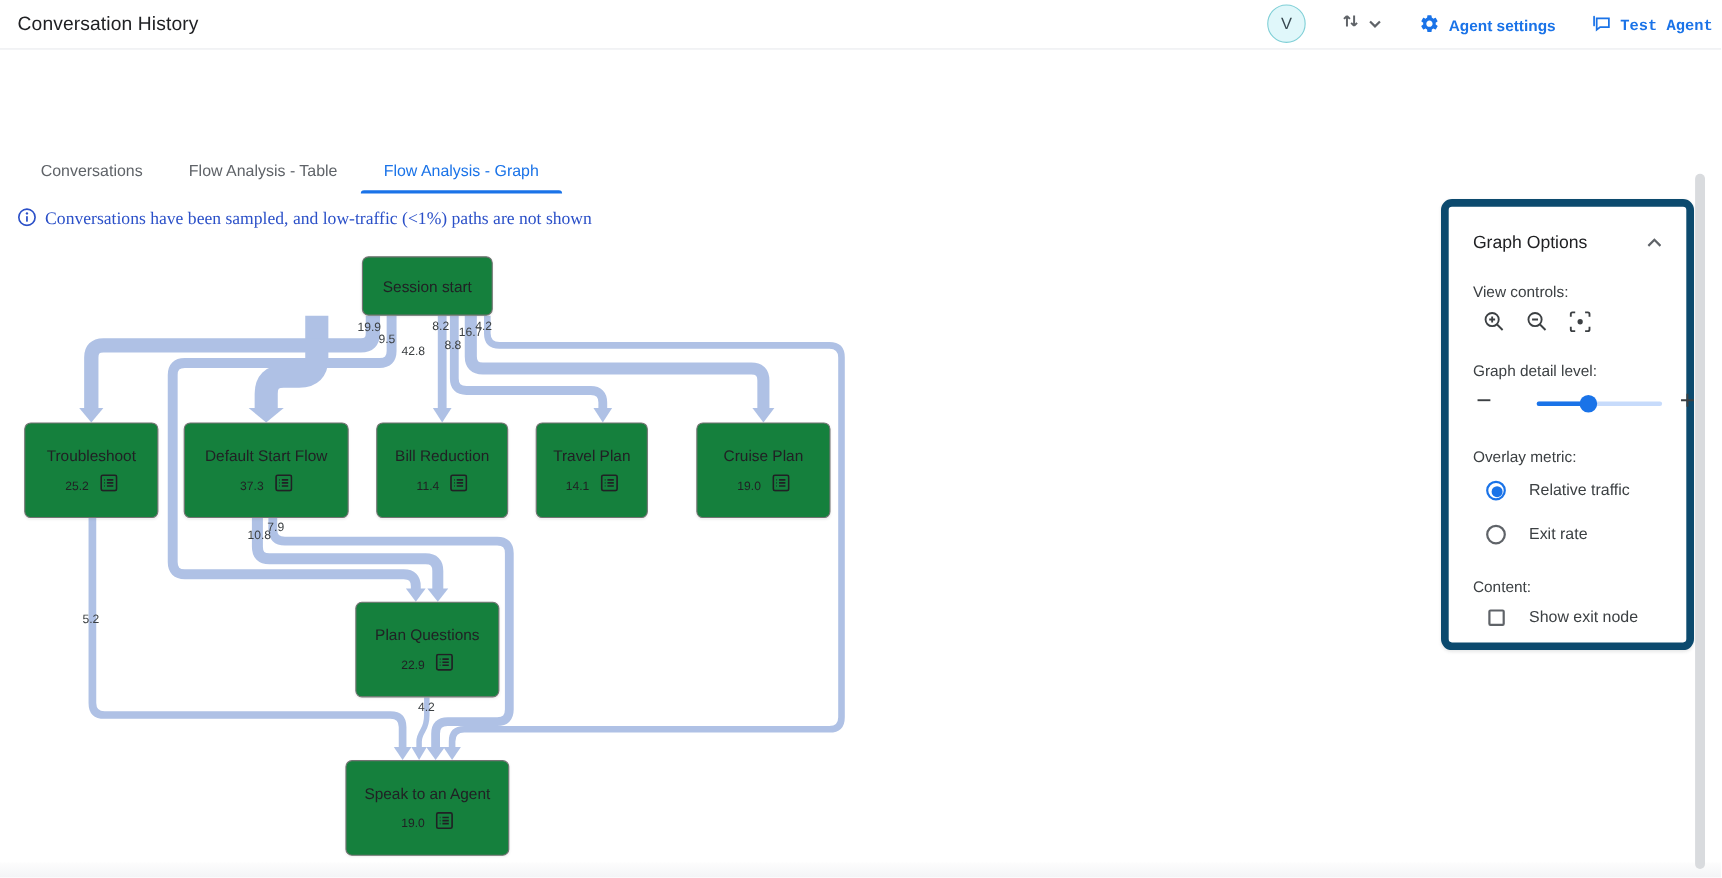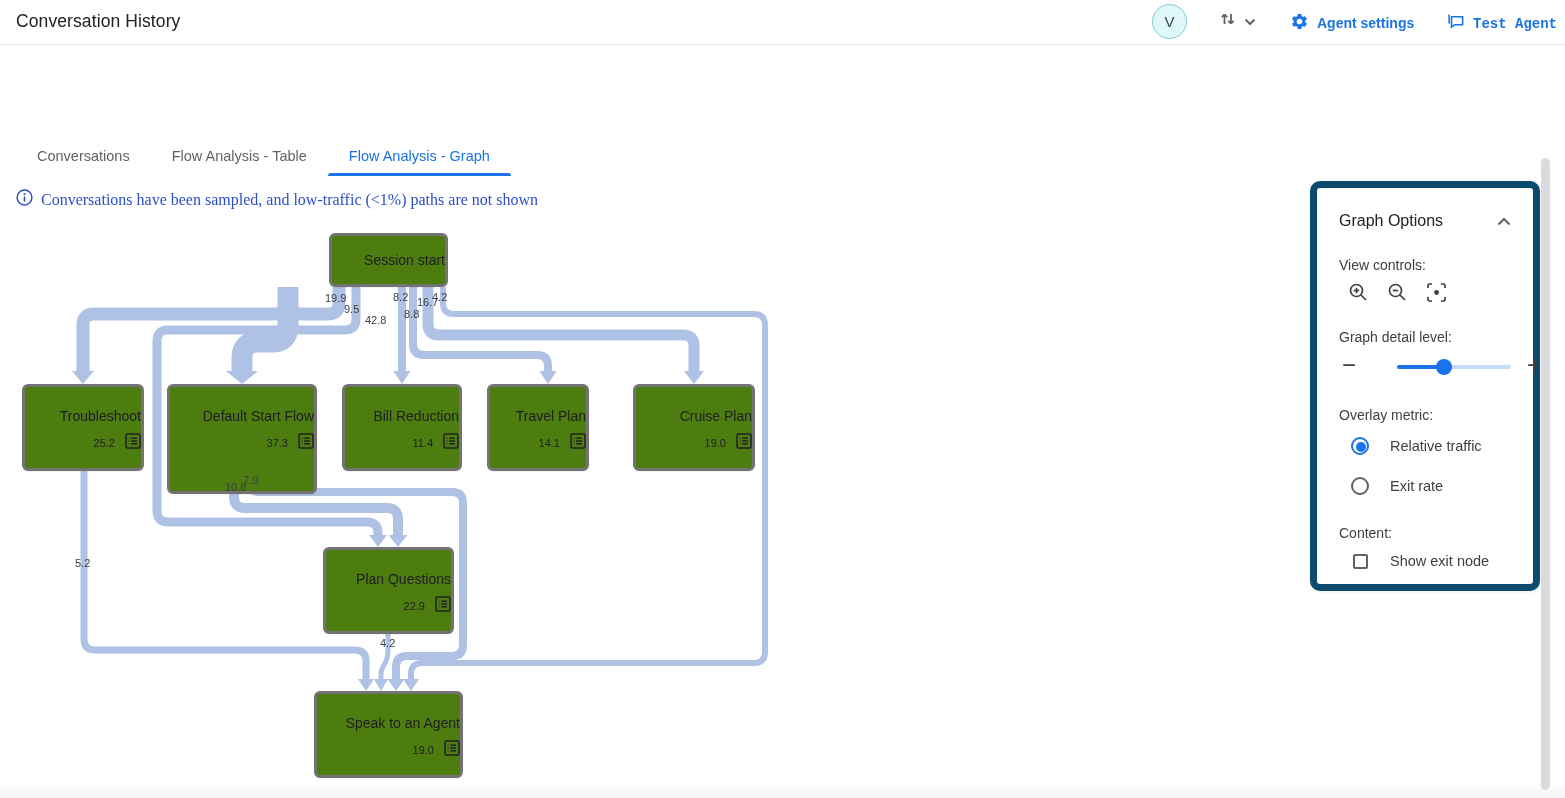--- a/index.html
+++ b/index.html
@@ -28,28 +28,28 @@
   .tab { position:relative; height:40px; display:flex; align-items:center; padding:0 21px; font-size:14.5px; color:#5f6368; cursor:pointer; white-space:nowrap; }
   .tab.active { color:#1a73e8; font-weight:400; }
   .tab.active::after { content:""; position:absolute; left:0; right:0; bottom:0; height:3px; background:#1a73e8; border-radius:3px 3px 0 0; }
 
   
   .notice { position:absolute; left:16px; top:189px; display:flex; align-items:center; gap:8px; z-index:4; }
   .notice-text { font-family:"Liberation Serif","DejaVu Serif",serif; font-size:16px; color:#2b50c8; }
 
   
   #edges-svg { position:absolute; left:0; top:0; width:1565px; height:798px; z-index:1; pointer-events:none; }
-  .node { position:absolute; background:#4d7c0f; border:3px solid #737373; border-radius:6px; box-shadow:0 1px 2px rgba(60,64,67,.08); z-index:2; display:flex; flex-direction:column; align-items:flex-end; cursor:pointer; }
+  .node { position:absolute; background:#15803d; border:1px solid #737373; border-radius:6px; box-shadow:0 1px 2px rgba(60,64,67,.08); z-index:2; display:flex; flex-direction:column; align-items:center; cursor:pointer; }
   .node-title { font-size:14px; color:#202124; margin-top:21px; }
   .node-meta { display:flex; align-items:center; gap:10px; margin-top:9px; }
   .node-value { font-size:11px; color:#202124; }
   .n-session { left:329px; top:233px; width:119px; height:54px; justify-content:center; }
   .n-session .node-title { margin-top:0; }
   .n-troubleshoot { left:22px;  top:384px; width:122px; height:87px; }
-  .n-dsf          { left:167px; top:384px; width:150px; height:110px; }
+  .n-dsf          { left:167px; top:384px; width:150px; height:87px; }
   .n-bill         { left:342px; top:384px; width:120px; height:87px; }
   .n-travel       { left:487px; top:384px; width:102px; height:87px; }
   .n-cruise       { left:633px; top:384px; width:122px; height:87px; }
   .n-pq           { left:323px; top:547px; width:131px; height:87px; }
   .n-speak        { left:314px; top:691px; width:149px; height:87px; }
 
   .edge-label { position:absolute; font-size:11px; color:#3c4043; z-index:3; pointer-events:none; }
   .el-1 { left:325px; top:292px; } .el-2 { left:344px; top:303px; }
   .el-3 { left:365px; top:314px; } .el-4 { left:393px; top:291px; }
   .el-5 { left:404px; top:308px; } .el-6 { left:417px; top:296px; }

